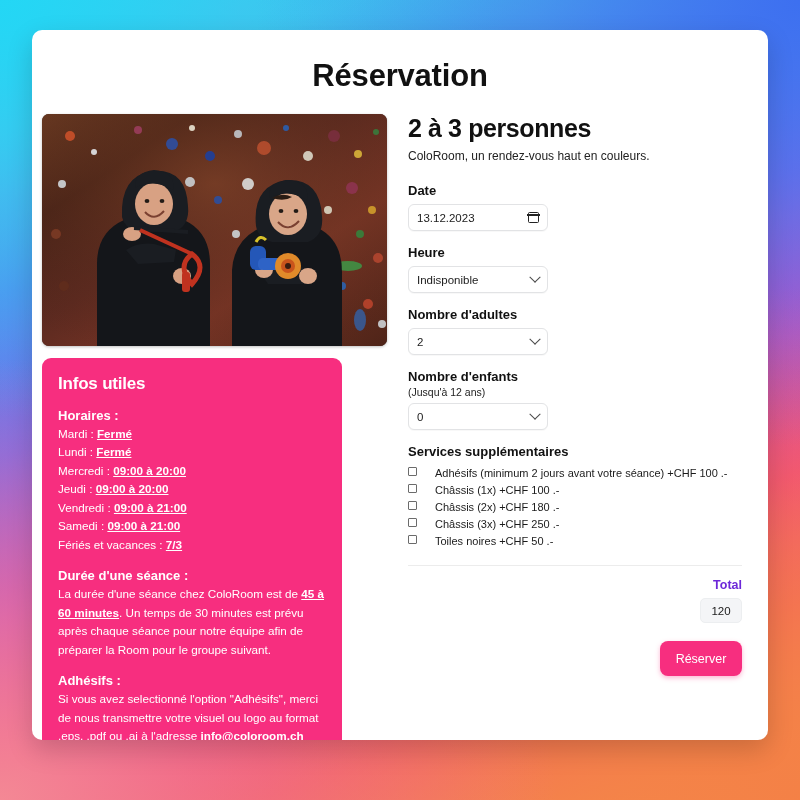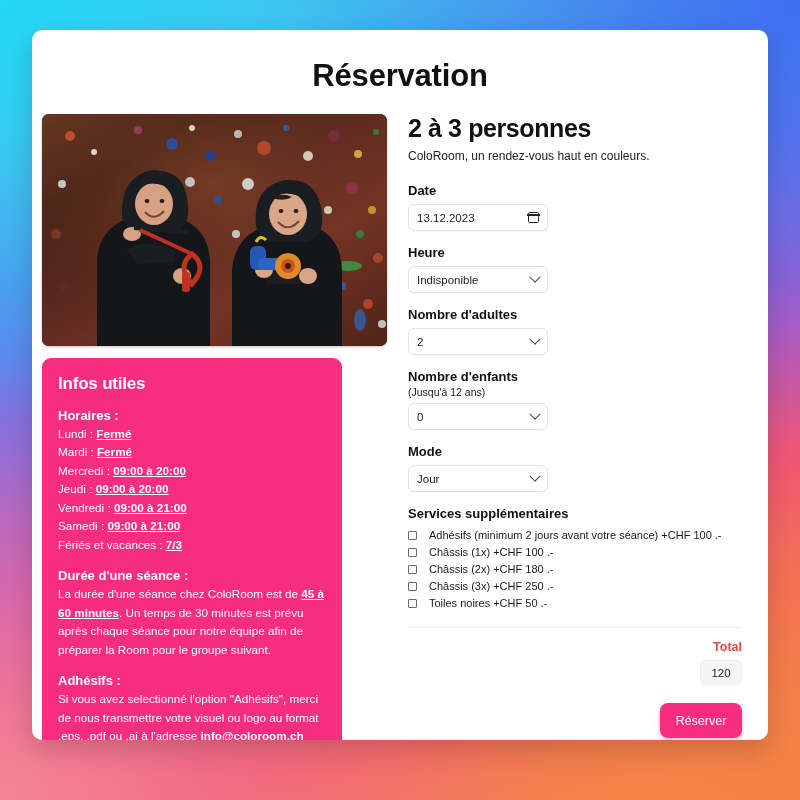--- a/index.html
+++ b/index.html
@@ -75,27 +75,27 @@
     display:flex; align-items:center; padding:0 8px;
     box-shadow:0 1px 1px rgba(0,0,0,.03);
   }
   .ctrl .val { flex:1; }
   .cal-icon { width:11px; height:11px; border:1.6px solid #222; border-radius:1.5px; position:relative; }
   .cal-icon:before { content:""; position:absolute; left:-1.6px; right:-1.6px; top:1px; height:2px; background:#222; }
   .chev { width:8px; height:8px; border-right:1.5px solid #4a4a4a; border-bottom:1.5px solid #4a4a4a;
           transform:rotate(45deg) translate(-2px,-2px); }
 
   .svc-title { font-size:13px; font-weight:bold; color:#111; margin:6px 0 8px 0; }
-  .svc-row { display:flex; align-items:center; gap:12px; margin-bottom:5px; }
+  .svc-row { display:flex; gap:18px; margin-bottom:5px; }
   .cbx { width:9px; height:9px; border:1px solid #6b6b6b; background:#fff; flex:0 0 9px; border-radius:1px; }
   .svc-lbl { font-size:11px; color:#1b1b1b; }
 
   .divider { border-top:1px solid #ececec; margin:18px 0 0 0; }
   .total-wrap { text-align:right; padding-top:12px; }
-  .total-lbl { font-size:12.5px; font-weight:bold; color:#ef4444; margin-bottom:6px; }
+  .total-lbl { font-size:12.5px; font-weight:bold; color:#6d28d9; margin-bottom:6px; }
   .total-box {
     display:inline-flex; align-items:center; justify-content:center;
     width:42px; height:25px; background:#f4f5f7; border:1px solid #eceef0;
     border-radius:5px; font-size:11.5px; color:#1b1b1b;
   }
   .btn-reserve {
     display:inline-flex; align-items:center; justify-content:center;
     margin-top:18px; width:82px; height:35px; border-radius:8px;
     background:#f72e7f; color:#fff; font-size:12.5px; border:none; cursor:pointer;
     box-shadow:0 2px 5px rgba(247,46,127,.35);
@@ -215,22 +215,22 @@
             <path d="M214 128 Q218 120 224 126" stroke="#d8c22a" stroke-width="3" fill="none"></path>
           </g>
         </svg>
       </div>
 
       <div class="infos">
         <h2>Infos utiles</h2>
 
         <h3>Horaires :</h3>
         <div>
+          <div class="hours-line"><span class="lbl-normal">Mardi : </span><span class="u">Fermé</span></div>
           <div class="hours-line"><span class="lbl-normal">Lundi : </span><span class="u">Fermé</span></div>
-          <div class="hours-line"><span class="lbl-normal">Mardi : </span><span class="u">Fermé</span></div>
           <div class="hours-line"><span class="lbl-normal">Mercredi : </span><span class="u">09:00 à 20:00</span></div>
           <div class="hours-line"><span class="lbl-normal">Jeudi : </span><span class="u">09:00 à 20:00</span></div>
           <div class="hours-line"><span class="lbl-normal">Vendredi : </span><span class="u">09:00 à 21:00</span></div>
           <div class="hours-line"><span class="lbl-normal">Samedi : </span><span class="u">09:00 à 21:00</span></div>
           <div class="hours-line"><span class="lbl-normal">Fériés et vacances : </span><span class="u">7/3</span></div>
         </div>
 
         <div class="sect">
           <h3>Durée d'une séance :</h3>
           <p><span>La durée d'une séance chez ColoRoom est de </span><span class="u">45 à 60 minutes</span><span>. Un temps de 30 minutes est prévu après chaque séance pour notre équipe afin de préparer la Room pour le groupe suivant.</span></p>
@@ -276,27 +276,20 @@
 
         <div class="field">
           <div class="field-label">Nombre d'enfants</div>
           <div class="field-sub">(Jusqu'à 12 ans)</div>
           <div class="ctrl">
             <span class="val">0</span>
             <span class="chev"></span>
           </div>
         </div>
 
-        <div class="field">
-          <div class="field-label">Mode</div>
-          <div class="ctrl">
-            <span class="val">Jour</span>
-            <span class="chev"></span>
-          </div>
-        </div>
 
         <div>
           <div class="svc-title">Services supplémentaires</div>
           <label class="svc-row">
             <span class="cbx"></span>
             <span class="svc-lbl">Adhésifs (minimum 2 jours avant votre séance) +CHF 100 .-</span>
           </label>
           <label class="svc-row">
             <span class="cbx"></span>
             <span class="svc-lbl">Châssis (1x) +CHF 100 .-</span>

